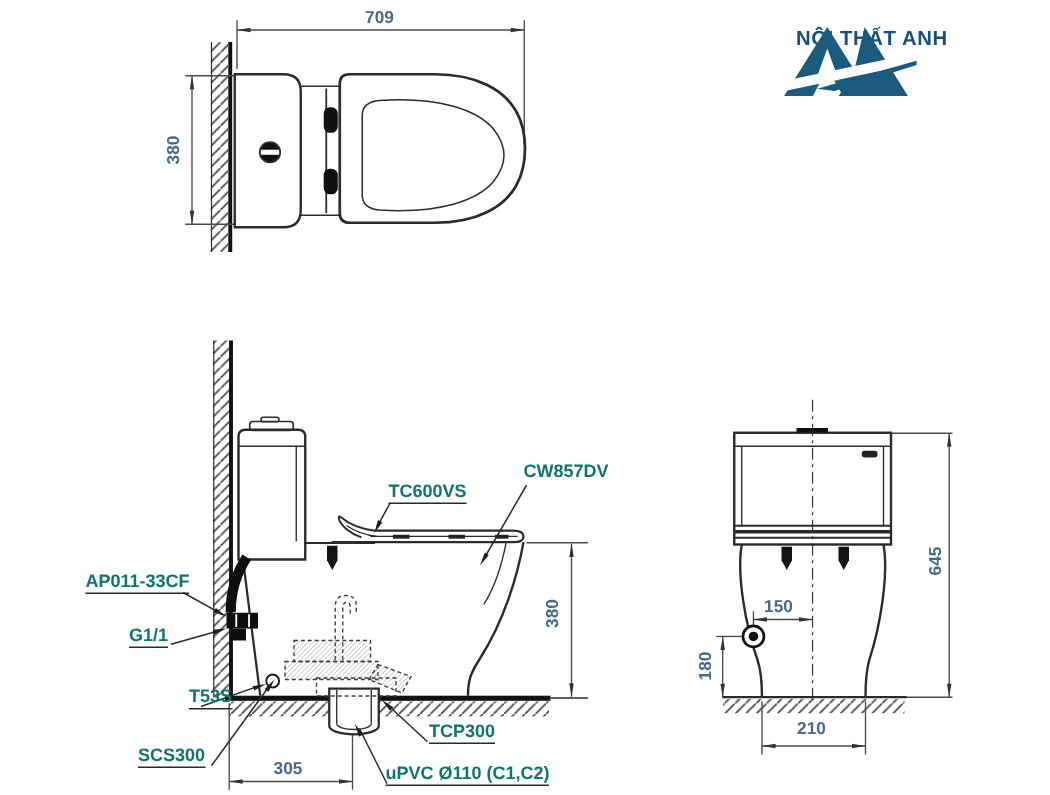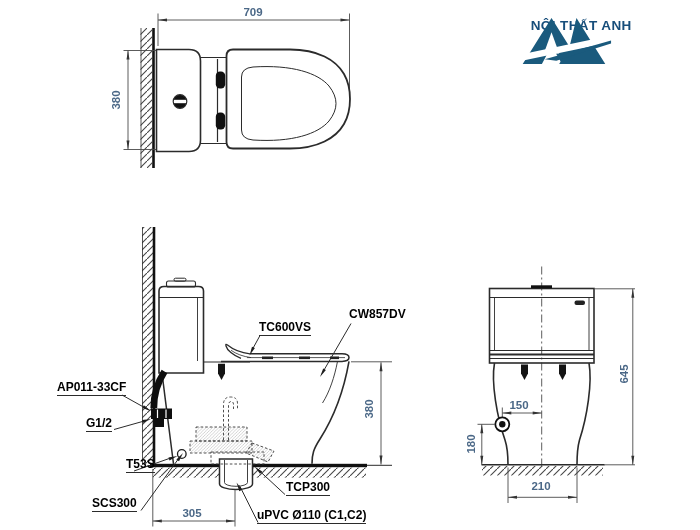--- a/index.html
+++ b/index.html
@@ -4,21 +4,21 @@
 <style>
   html,body{margin:0;padding:0;background:#ffffff;}
   .stage{
     position:relative;width:635px;height:530px;background:#ffffff;overflow:hidden;
     font-family:"Liberation Sans",sans-serif;
   }
   .stage svg{position:absolute;left:0;top:0;}
   .ann{
     position:absolute;white-space:nowrap;
     font:bold 12px "Liberation Sans",sans-serif;
-    color:#000000;line-height:1;
+    color:#0f766e;line-height:1;
   }
   .dim{font-size:11.5px;color:#4b6887;}
   .ul{border-bottom:1.4px solid #2b2b2b;padding-bottom:1.5px;}
   .cx{transform:translateX(-50%);}
   .rot{transform:translate(-50%,-50%) rotate(-90deg);transform-origin:center;}
   .logo{position:absolute;left:516px;top:16px;width:176px;text-align:center;}
   .logo-text{
     margin-top:2px;font:800 13.5px "Liberation Sans",sans-serif;
     color:#174e7b;letter-spacing:.4px;
   }
@@ -229,21 +229,21 @@
       </g>
       <polygon points="508,497.3 517,495.8 517,498.8" fill="#333" stroke="none"></polygon>
       <polygon points="577,497.3 568,495.8 568,498.8" fill="#333" stroke="none"></polygon>
     </g>
   </svg>
 
   <span class="ann dim cx" style="left:253px;top:7px;">709</span>
   <span class="ann dim rot" style="left:117px;top:100px;">380</span>
 
   <span class="ann ul" style="left:57px;top:381px;">AP011-33CF</span>
-  <span class="ann ul" style="left:86px;top:417px;">G1/2</span>
+  <span class="ann ul" style="left:86px;top:417px;">G1/1</span>
   <span class="ann ul" style="left:102px;top:458px;margin-left:24px;">T53S</span>
   <span class="ann ul" style="left:92px;top:497px;">SCS300</span>
   <span class="ann ul" style="left:286px;top:481px;">TCP300</span>
   <span class="ann ul" style="left:257px;top:509px;">uPVC Ø110 (C1,C2)</span>
   <span class="ann ul" style="left:259px;top:321px;">TC600VS</span>
   <span class="ann" style="left:349px;top:308px;">CW857DV</span>
 
   <span class="ann dim rot" style="left:370px;top:409px;">380</span>
   <span class="ann dim cx" style="left:192px;top:508px;">305</span>
 

